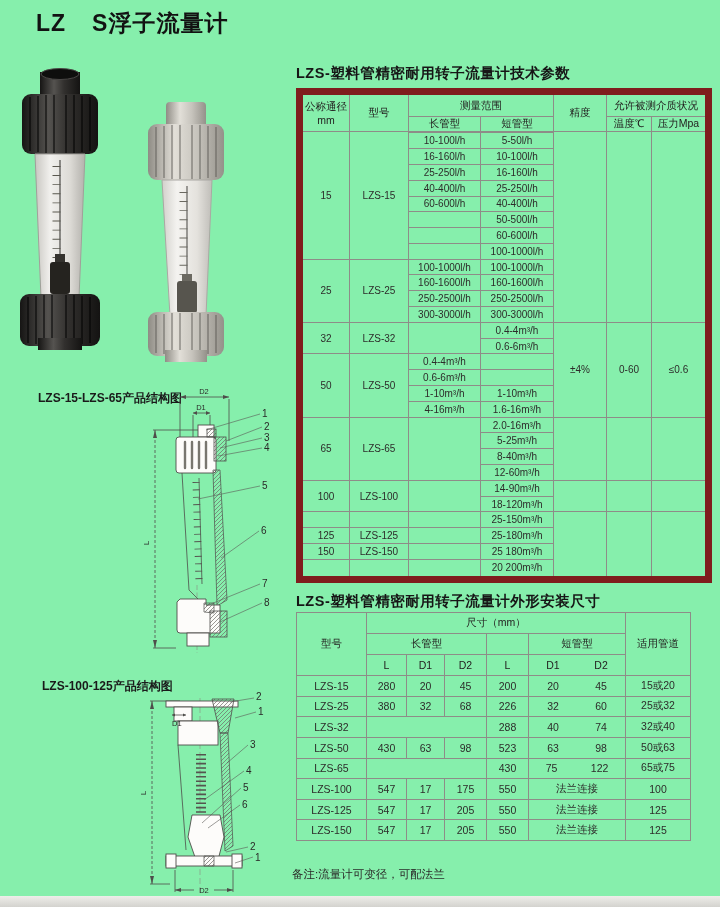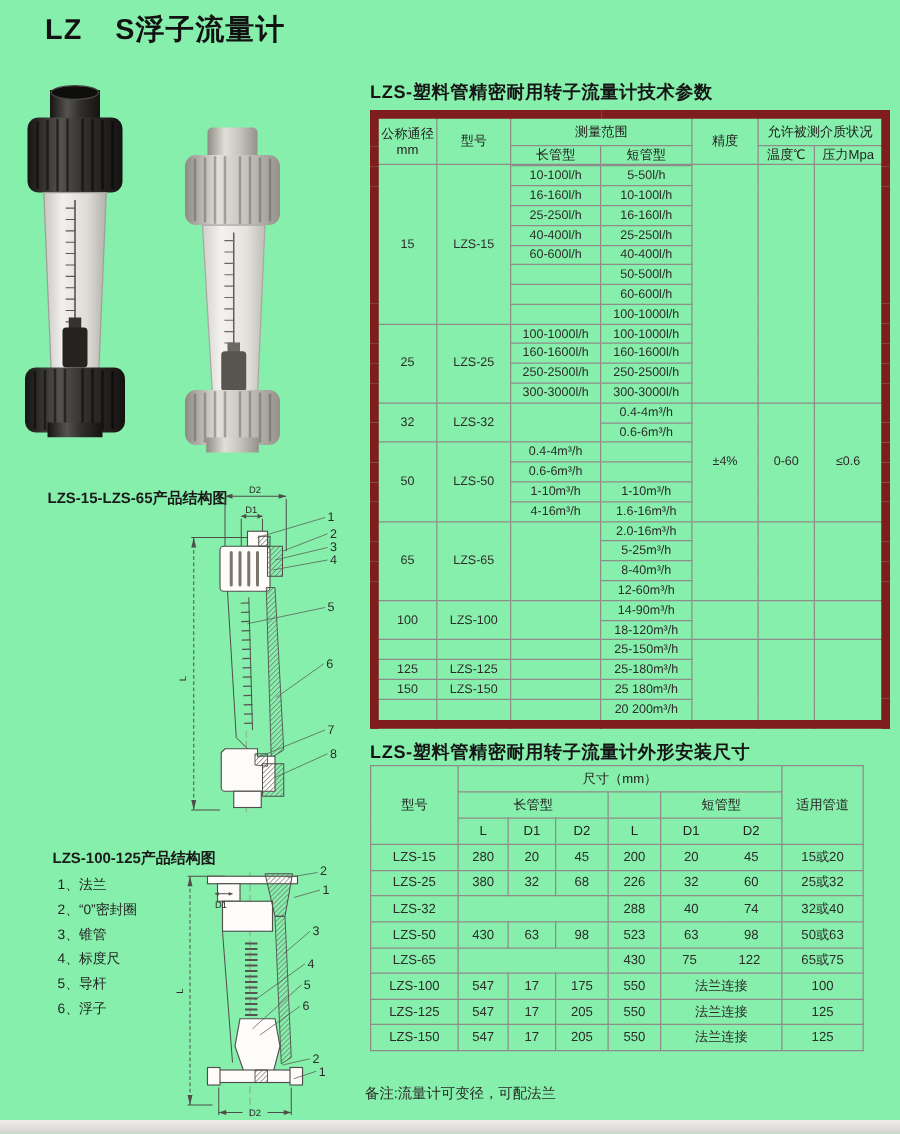--- a/index.html
+++ b/index.html
@@ -479,28 +479,20 @@
           <td>17</td>
           <td>205</td>
           <td>550</td>
           <td colspan="2">法兰连接</td>
           <td>125</td>
         </tr>
       </tbody>
   </table>
 
   <div class="abs diag-title" style="left:42px;top:678px;">LZS-100-125产品结构图</div>
-  <ul class="abs parts parts2" style="left:46px;top:699px;" id="parts2">
-      <li>1、法兰</li>
-      <li>2、“0”密封圈</li>
-      <li>3、锥管</li>
-      <li>4、标度尺</li>
-      <li>5、导杆</li>
-      <li>6、浮子</li>
-    </ul>
 
   <svg class="abs" style="left:138px;top:688px;" width="165" height="215" viewBox="0 0 165 215">
     <defs>
       <pattern id="h2" patternUnits="userSpaceOnUse" width="4" height="4">
         <path d="M0,4 L4,0" stroke="#6e6c68" stroke-width="0.7"></path>
       </pattern>
     </defs>
 
     <line class="thin" x1="12" y1="13" x2="42" y2="13"></line>
     <line class="thin" x1="12" y1="196" x2="32" y2="196"></line>

